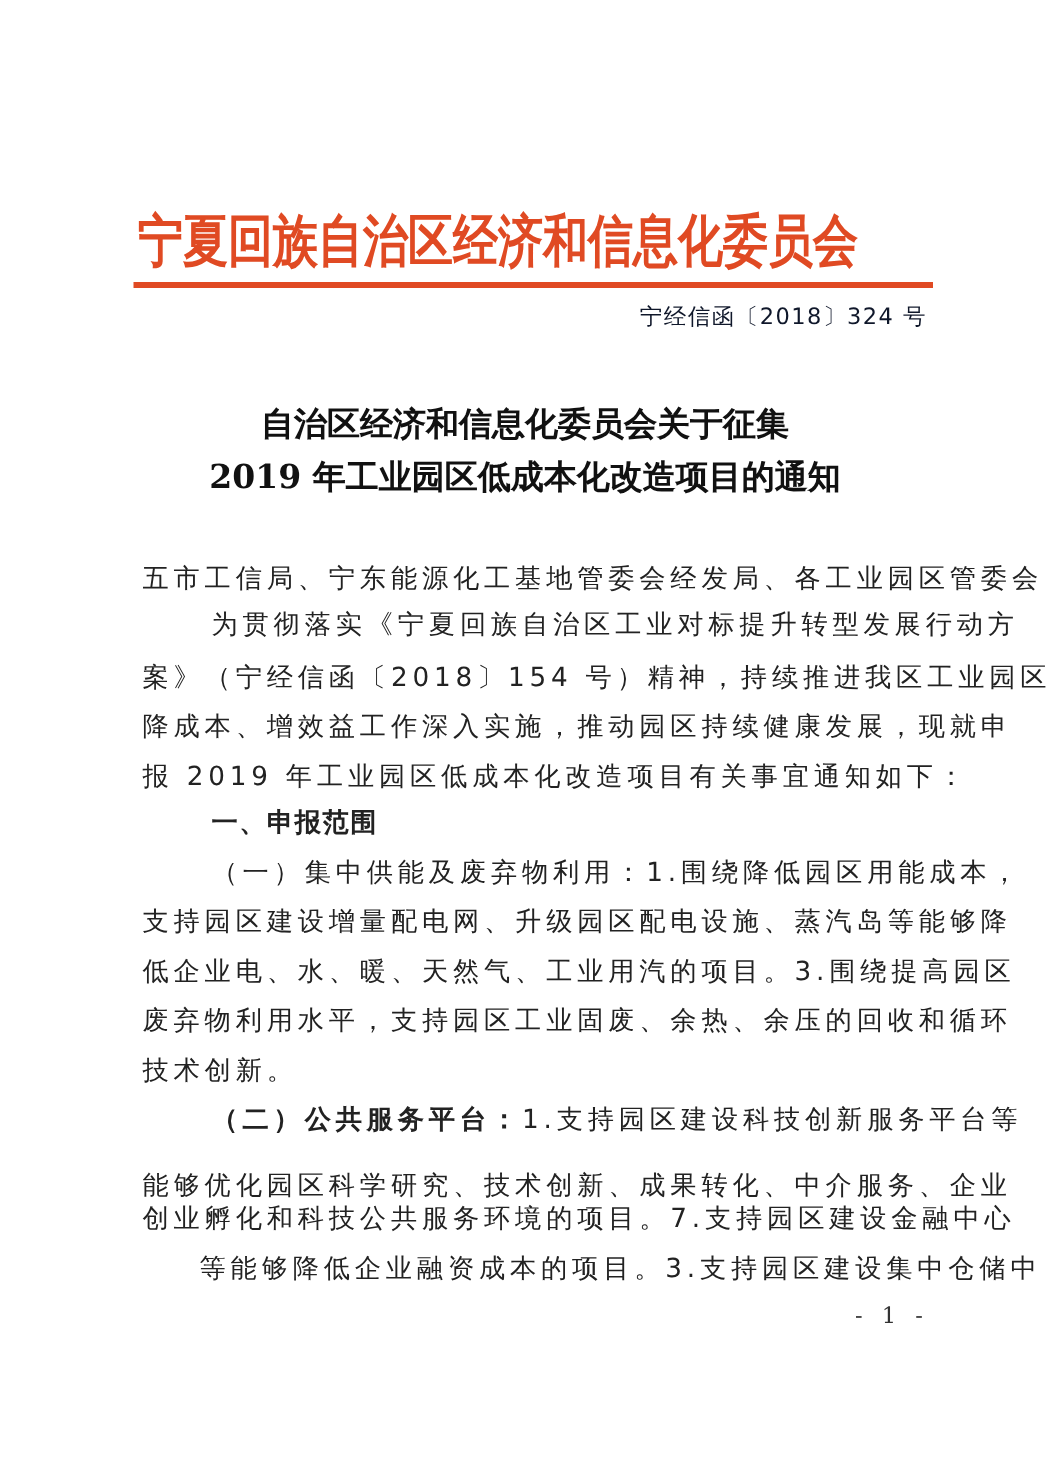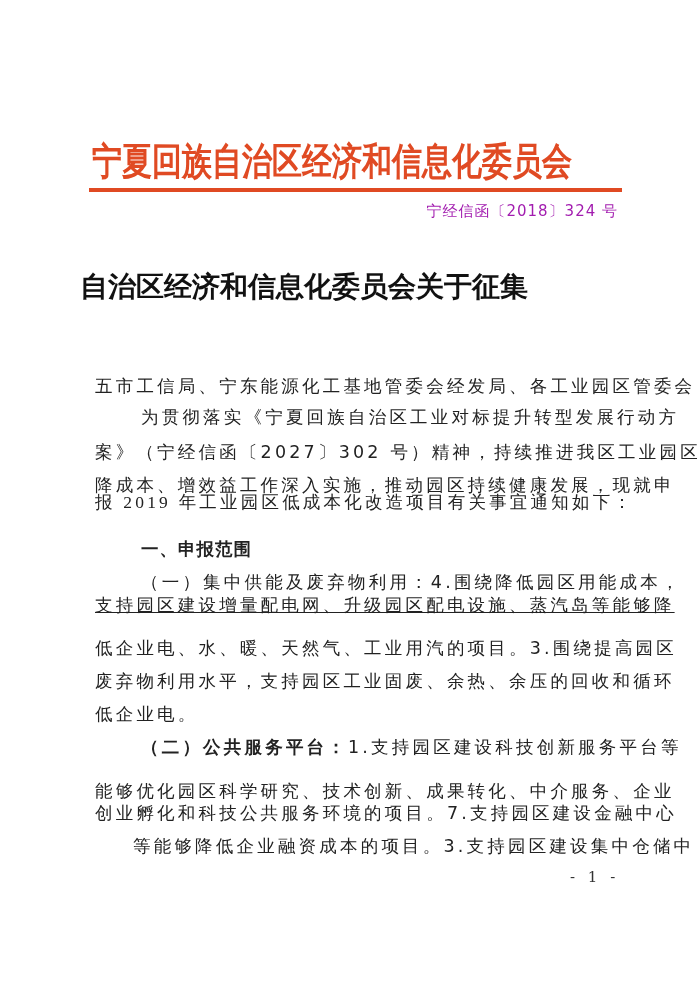--- a/index.html
+++ b/index.html
@@ -12,26 +12,26 @@
     font-size: 30px; font-weight: bold; letter-spacing: 0px; line-height: 46px;
     white-space: nowrap; transform: scaleY(1.25); transform-origin: left top;
   }
   .red-rule {
     position: absolute; left: 89px; top: 188px; width: 533px; height: 4px;
     background: #e04a23;
   }
   .doc-number {
     position: absolute; right: 82px; top: 202px;
     font-family: "DejaVu Sans", "Liberation Sans", sans-serif;
-    font-size: 15px; color: #a21caf; letter-spacing: 1px; white-space: nowrap;
+    font-size: 15px; color: #0f172a; letter-spacing: 1px; white-space: nowrap;
   }
   .doc-title {
-    position: absolute; left: 80px; width: 540px; 
+    position: absolute; left: 80px; width: 540px; text-align: center;
     font-family: "DejaVu Serif", "Liberation Serif", serif;
-    font-weight: bold; font-size: 28px; color: #111; white-space: nowrap;
+    font-weight: bold; font-size: 22px; color: #111; white-space: nowrap;
   }
   .doc-title.l1 { top: 268px; }
   .doc-title.l2 { top: 303px; }
   .body-text {
     position: absolute; left: 95px; width: 530px;
     font-family: "DejaVu Sans", "Liberation Sans", sans-serif;
     font-size: 17.5px; line-height: 33px; color: #222; letter-spacing: 3.2px;
   }
   .line { position: absolute; left: 0; white-space: nowrap; }
   .indent { padding-left: 46px; }
@@ -46,38 +46,39 @@
 </head>
 <body>
 
 <div class="page">
 
   <div class="masthead">宁夏回族自治区经济和信息化委员会</div>
   <div class="red-rule"></div>
   <div class="doc-number">宁经信函〔2018〕324 号</div>
 
   <div class="doc-title l1">自治区经济和信息化委员会关于征集</div>
+  <div class="doc-title l2">2019 年工业园区低成本化改造项目的通知</div>
 
   <div class="body-text" style="top:370px;">
     <div class="line" style="top:0px;">五市工信局、宁东能源化工基地管委会经发局、各工业园区管委会：</div>
 
     <div class="line indent" style="top:31px;">为贯彻落实《宁夏回族自治区工业对标提升转型发展行动方</div>
-    <div class="line" style="top:66px;">案》（宁经信函〔2027〕302 号）精神，持续推进我区工业园区</div>
+    <div class="line" style="top:66px;">案》（宁经信函〔2018〕154 号）精神，持续推进我区工业园区</div>
     <div class="line" style="top:99px;">降成本、增效益工作深入实施，推动园区持续健康发展，现就申</div>
-    <div class="line" style="top:116px;font-family:Liberation Serif, serif;">报 2019 年工业园区低成本化改造项目有关事宜通知如下：</div>
+    <div class="line" style="top:132px;">报 2019 年工业园区低成本化改造项目有关事宜通知如下：</div>
 
     <div class="line indent heading" style="top:163px;">一、申报范围</div>
 
     <div class="line indent" style="top:196px;">
-      <span>（一）集中供能及废弃物利用：</span><span>4.围绕降低园区用能成本，</span>
+      <span>（一）集中供能及废弃物利用：</span><span>1.围绕降低园区用能成本，</span>
     </div>
-    <div class="line" style="top:219px;text-decoration:underline;">支持园区建设增量配电网、升级园区配电设施、蒸汽岛等能够降</div>
+    <div class="line" style="top:229px;">支持园区建设增量配电网、升级园区配电设施、蒸汽岛等能够降</div>
     <div class="line" style="top:262px;">低企业电、水、暖、天然气、工业用汽的项目。3.围绕提高园区</div>
     <div class="line" style="top:295px;">废弃物利用水平，支持园区工业固废、余热、余压的回收和循环</div>
-    <div class="line" style="top:328px;">低企业电。</div>
+    <div class="line" style="top:328px;">技术创新。</div>
 
     <div class="line indent" style="top:361px;">
       <span class="bold-run">（二）公共服务平台：</span><span>1.支持园区建设科技创新服务平台等</span>
     </div>
     <div class="line" style="top:405px;">能够优化园区科学研究、技术创新、成果转化、中介服务、企业</div>
     <div class="line" style="top:427px;">创业孵化和科技公共服务环境的项目。7.支持园区建设金融中心</div>
     <div class="line" style="top:460px;margin-left:38px;">等能够降低企业融资成本的项目。3.支持园区建设集中仓储中</div>
   </div>
 
   <div class="page-num">- 1 -</div>

